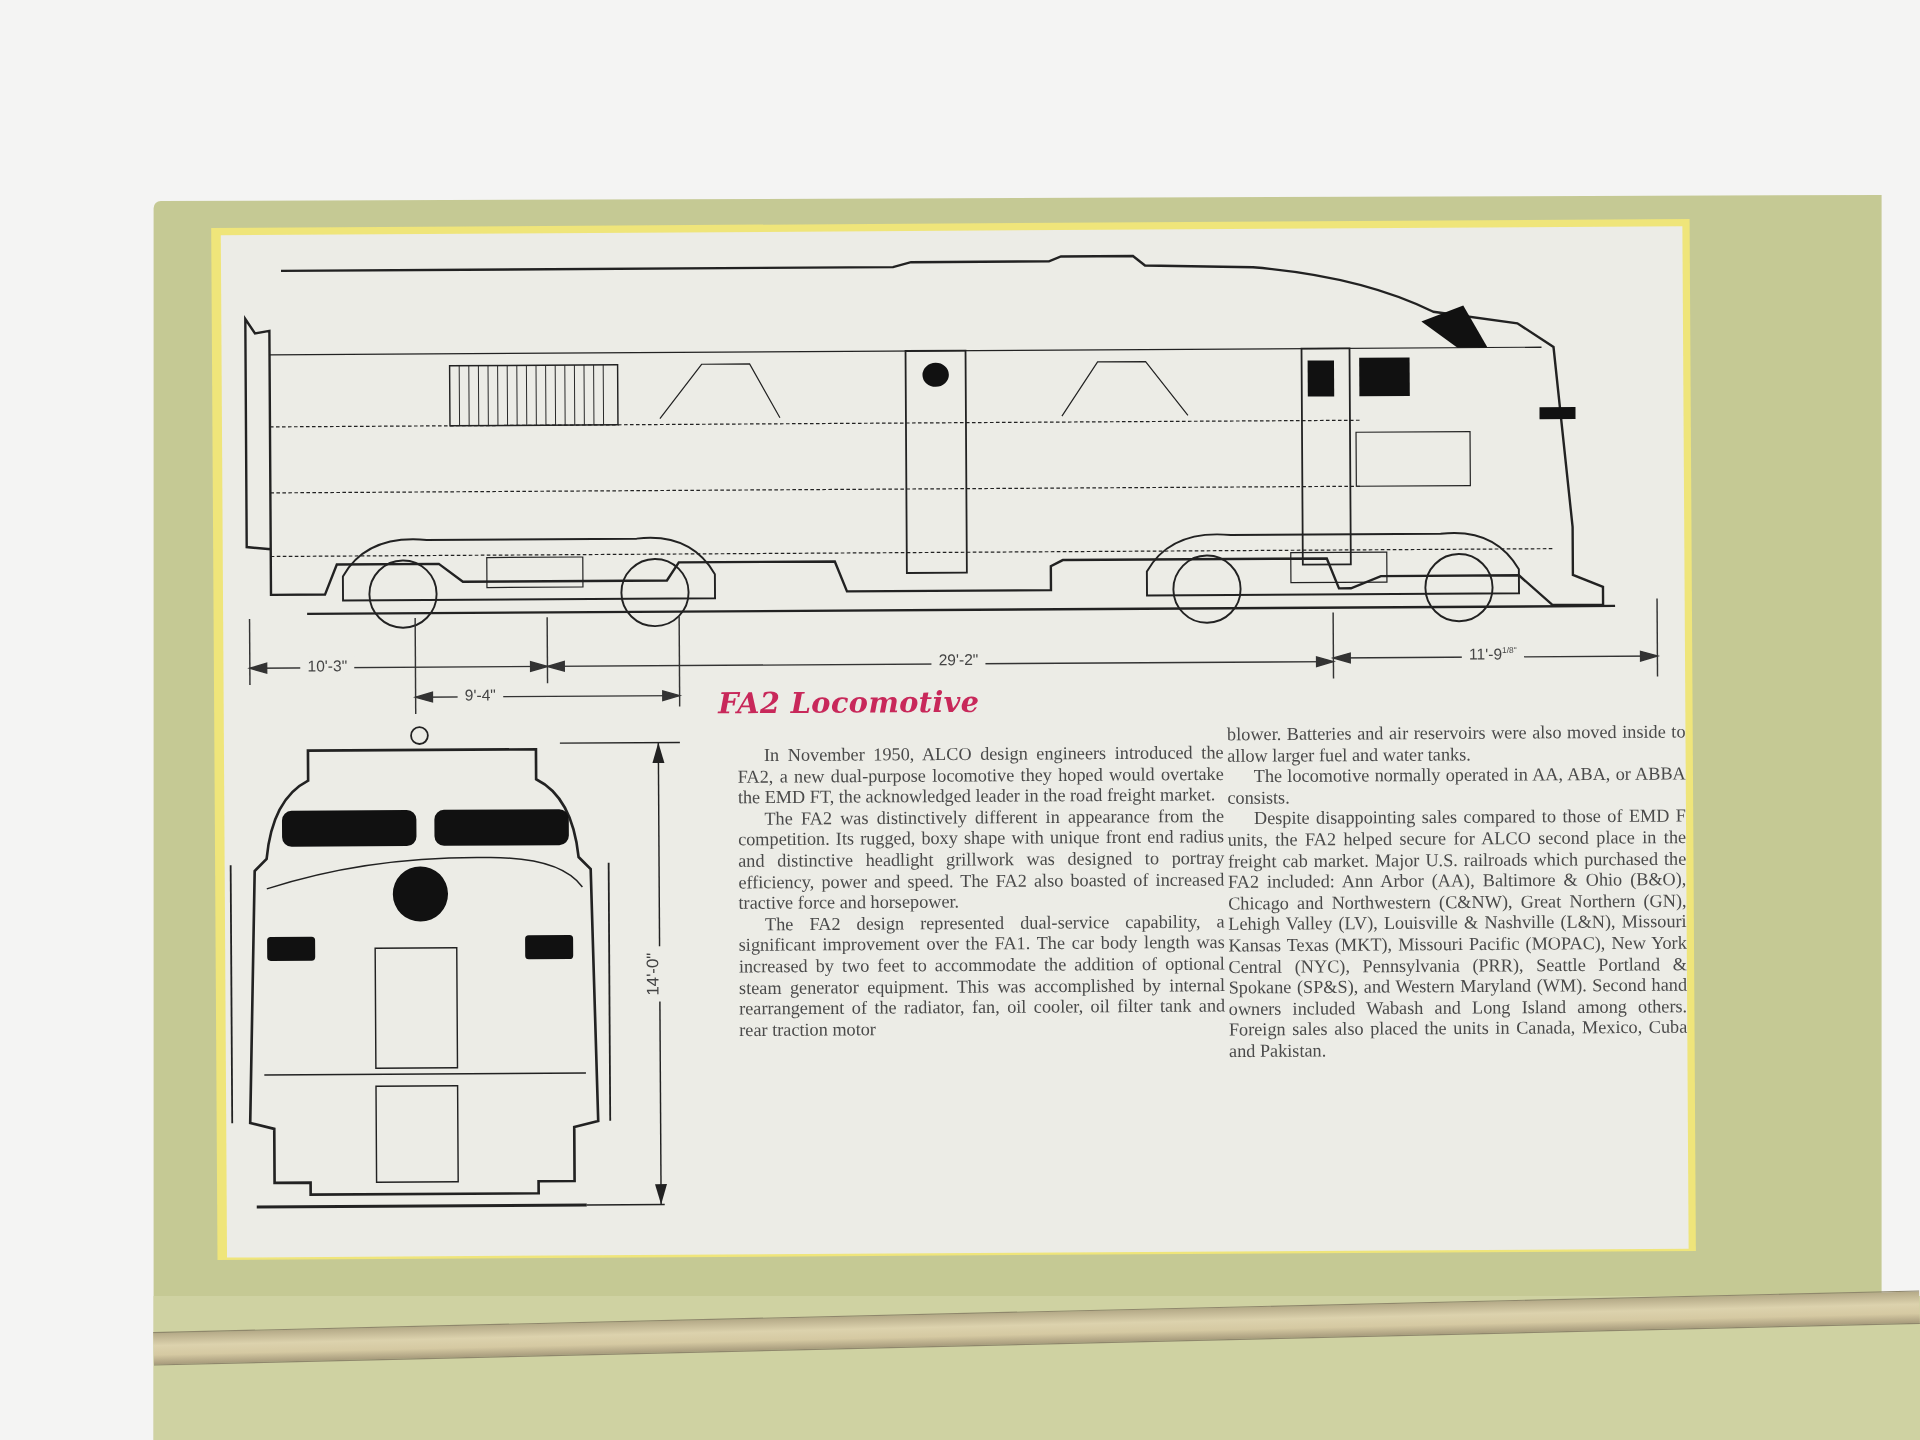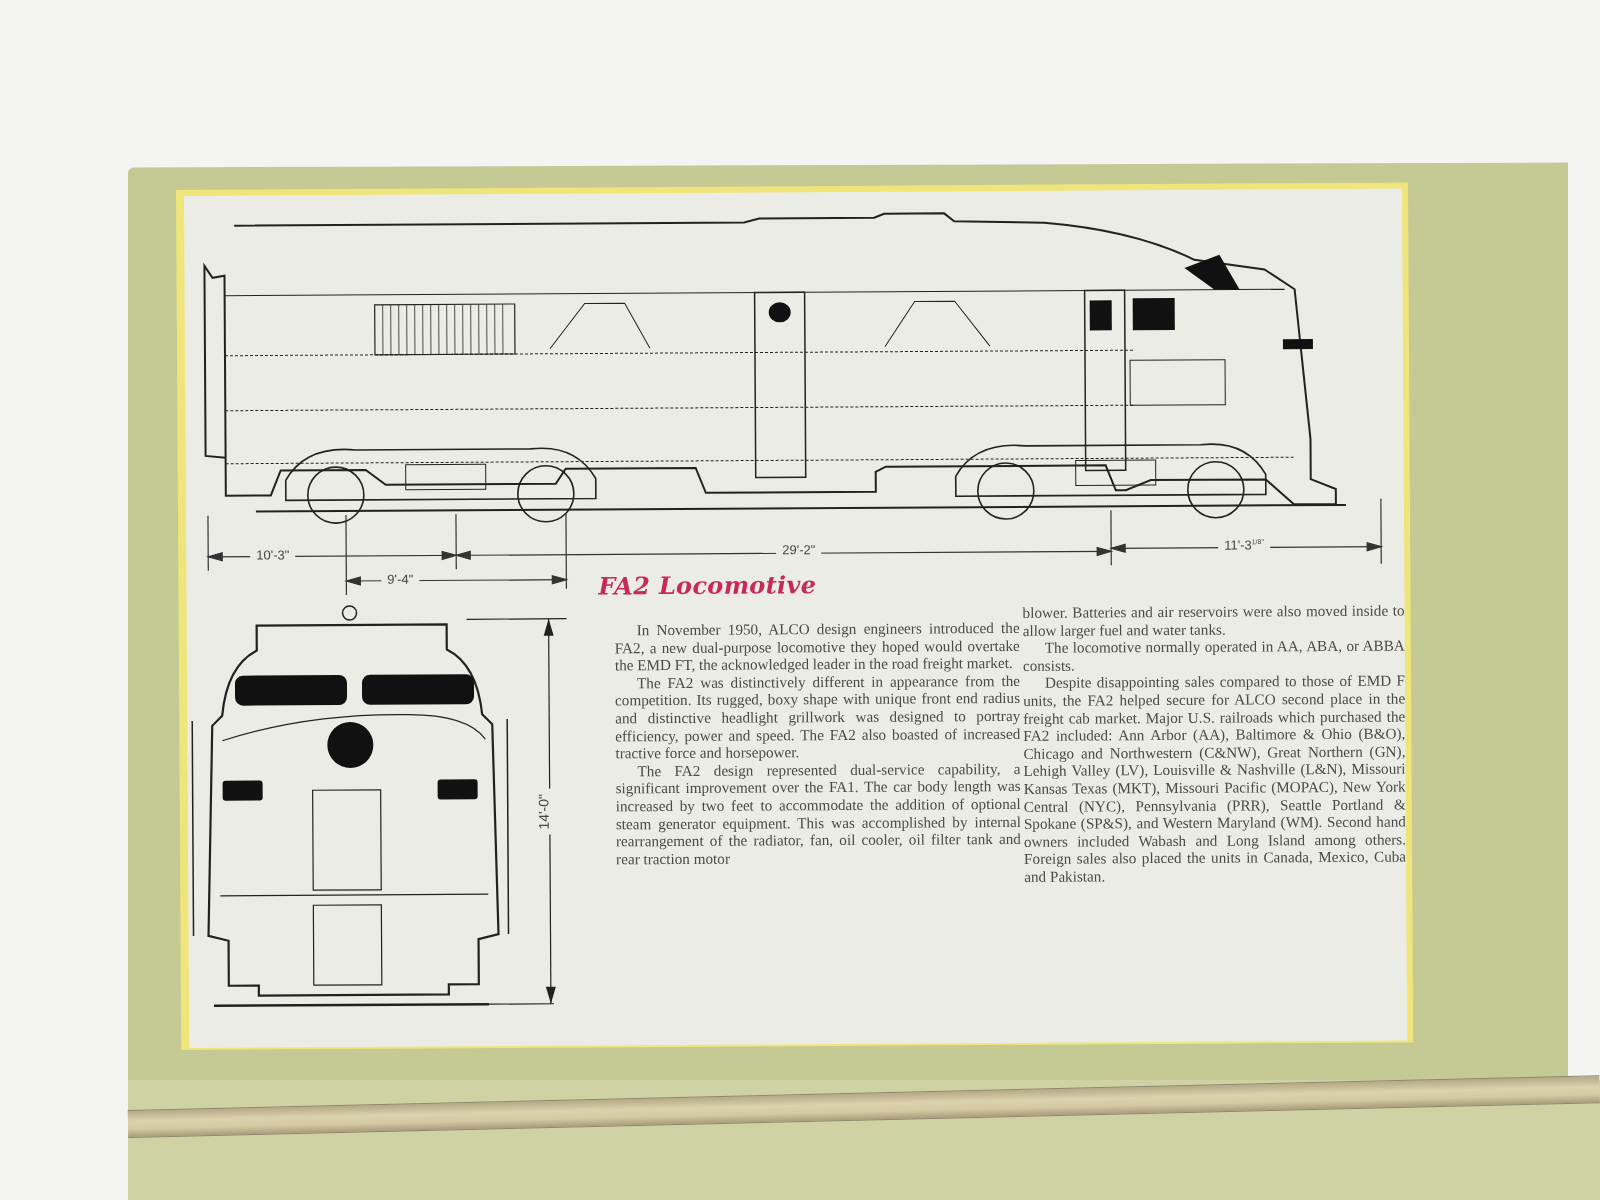--- a/index.html
+++ b/index.html
@@ -149,21 +149,21 @@
       <polygon points="380,386 366,382 366,390"></polygon>
       <polygon points="925,361 911,357 911,365"></polygon>
       <polygon points="925,358 939,354 939,362"></polygon>
       <polygon points="1195,358 1181,354 1181,362"></polygon>
     </g>
   </svg>
 
   <span class="dim-label" style="left:64px; top:352px;">10'-3"</span>
   <span class="dim-label" style="left:195px; top:377px;">9'-4"</span>
   <span class="dim-label" style="left:590px; top:350px;">29'-2"</span>
-  <span class="dim-label" style="left:1032px; top:348px;"><span>11'-3</span><sup>1/8"</sup></span>
+  <span class="dim-label" style="left:1032px; top:348px;"><span>11'-9</span><sup>1/8"</sup></span>
 
   <svg width="400" height="420" viewBox="0 0 400 420" style="left:0; top:400px;">
     <g fill="none" stroke="#222" stroke-width="2.2">
       <path d="M70 30 L70 55 Q40 70 35 120 L25 130 L20 340 L40 345 L40 390 L70 390 L70 400 L260 400 L260 390 L290 390 L290 345 L310 340 L305 130 L295 120 Q290 70 260 55 L260 30 Z"></path>
       <path d="M32 300 L300 300" stroke-width="1.2"></path>
       <rect x="125" y="195" width="68" height="100" stroke-width="1.2"></rect>
       <rect x="125" y="310" width="68" height="80" stroke-width="1.2"></rect>
       <path d="M35 145 Q120 118 220 120 Q280 120 298 145" stroke-width="1.2"></path>
       <line x1="5" y1="125" x2="5" y2="340" stroke-width="1.5"></line>
       <line x1="320" y1="125" x2="320" y2="340" stroke-width="1.5"></line>

